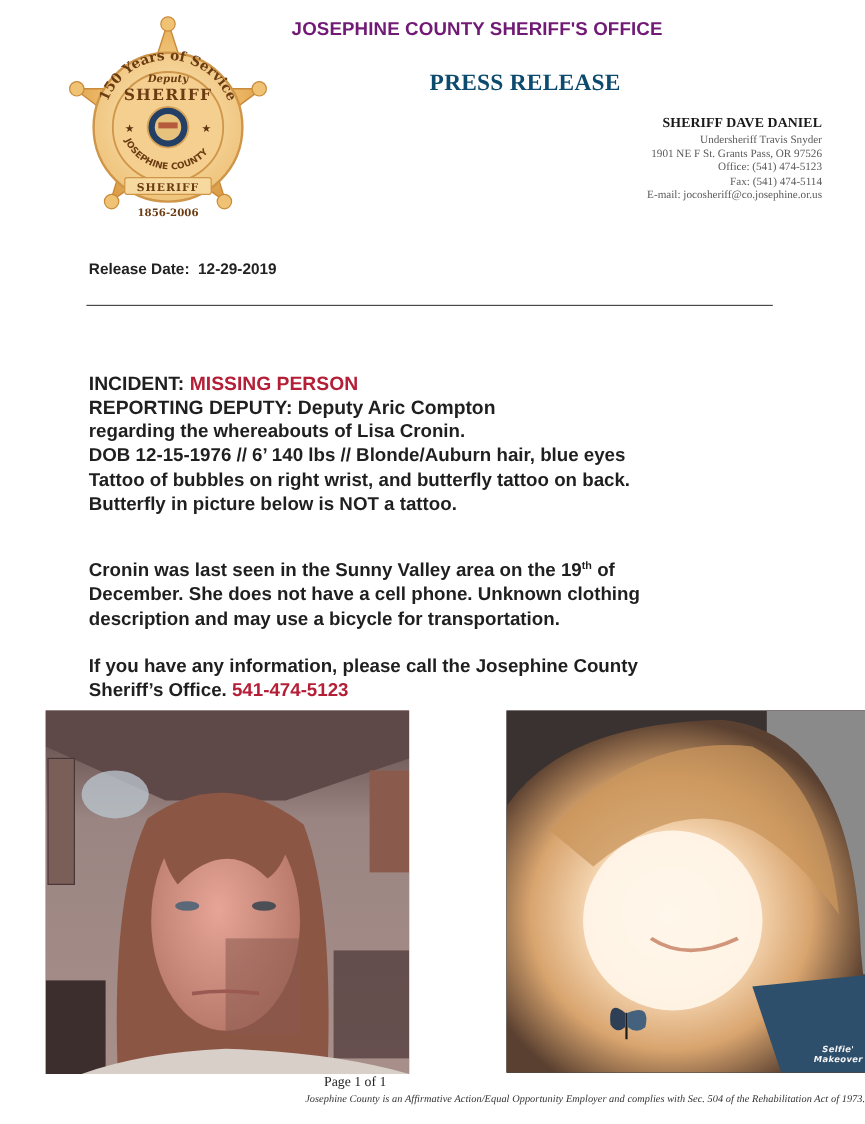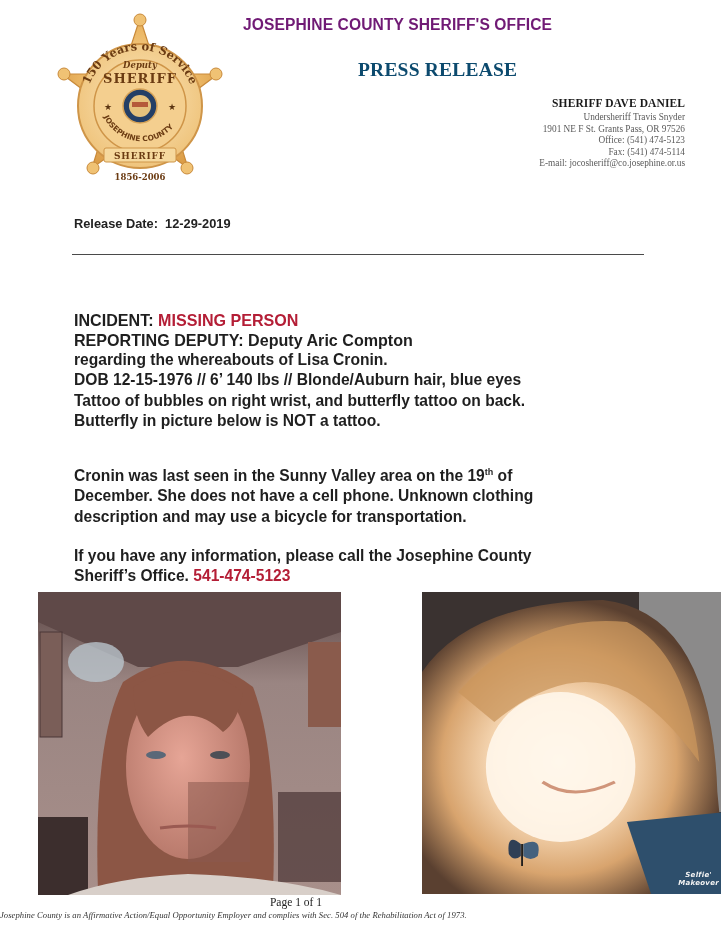--- a/index.html
+++ b/index.html
@@ -64,21 +64,21 @@
     font-family: "DejaVu Sans", sans-serif; font-weight: bold; font-style: italic;
     font-size: 7px; line-height: 8px; color: #f4f4f4; letter-spacing: 0.3px;
   }
 
   
   .page-num {
     left: 0; width: 592px; top: 896px; text-align: center;
     font-family: "Liberation Serif", serif; font-size: 11.5px; color: #222;
   }
   .footer-note {
-    left: 0; width: 721px; top: 910px; text-align: left;
+    left: 0; width: 721px; top: 910px; text-align: right;
     font-family: "Liberation Serif", serif; font-style: italic; font-size: 8.6px; color: #333;
     letter-spacing: 0.05px;
   }
 </style>
 </head>
 <body>
 
 <div id="badge" class="abs">
   <svg viewBox="0 0 184 186" width="184" height="186">
     <defs>

